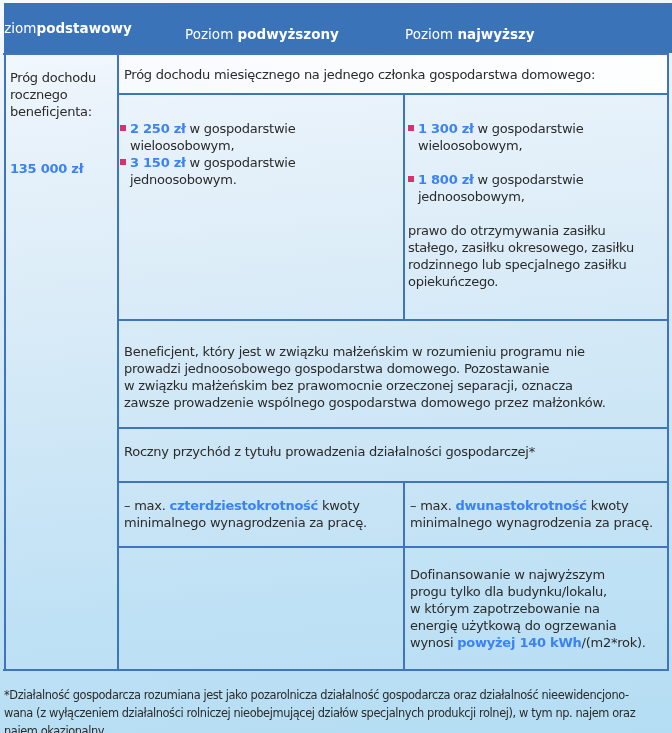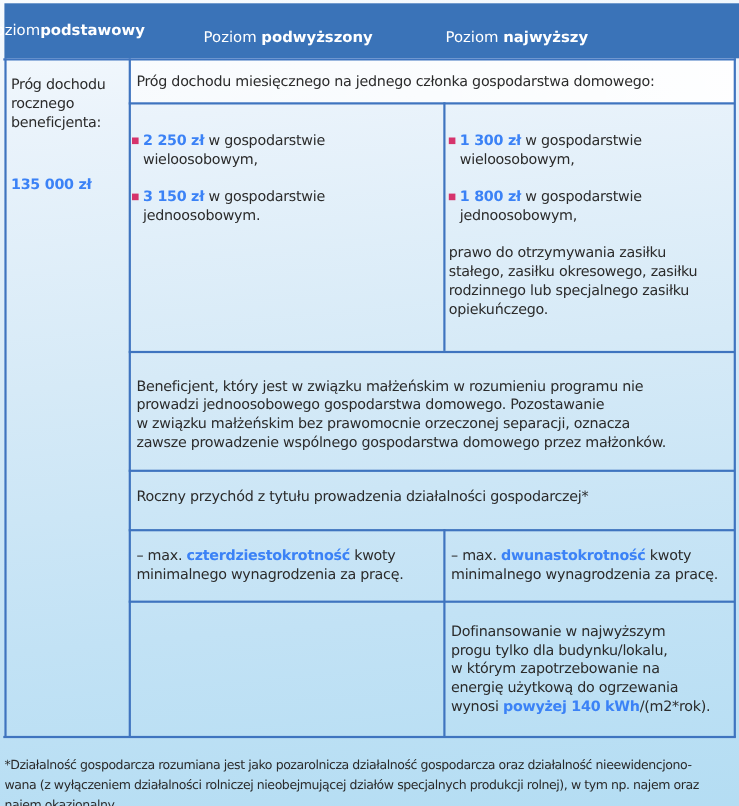--- a/index.html
+++ b/index.html
@@ -82,21 +82,21 @@
   </div>
 
   <div class="txt" style="left:124px;top:66px;width:540px;">Próg dochodu miesięcznego na jednego członka gospodarstwa domowego:</div>
 
   <div class="txt" style="left:120px;top:120px;width:280px;">
     <div class="bullet-row">
       <span class="bullet"></span>
       <div><b>2 250 zł</b><span> w gospodarstwie</span></div>
       <div>wieloosobowym,</div>
     </div>
-    <div class="bullet-row" style="margin-top:17px;">
+    <div class="bullet-row" style="">
       <span class="bullet"></span>
       <div><b>3 150 zł</b><span> w gospodarstwie</span></div>
       <div>jednoosobowym.</div>
     </div>
   </div>
 
   <div class="txt" style="left:408px;top:120px;width:258px;">
     <div class="bullet-row">
       <span class="bullet"></span>
       <div><b>1 300 zł</b><span> w gospodarstwie</span></div>

